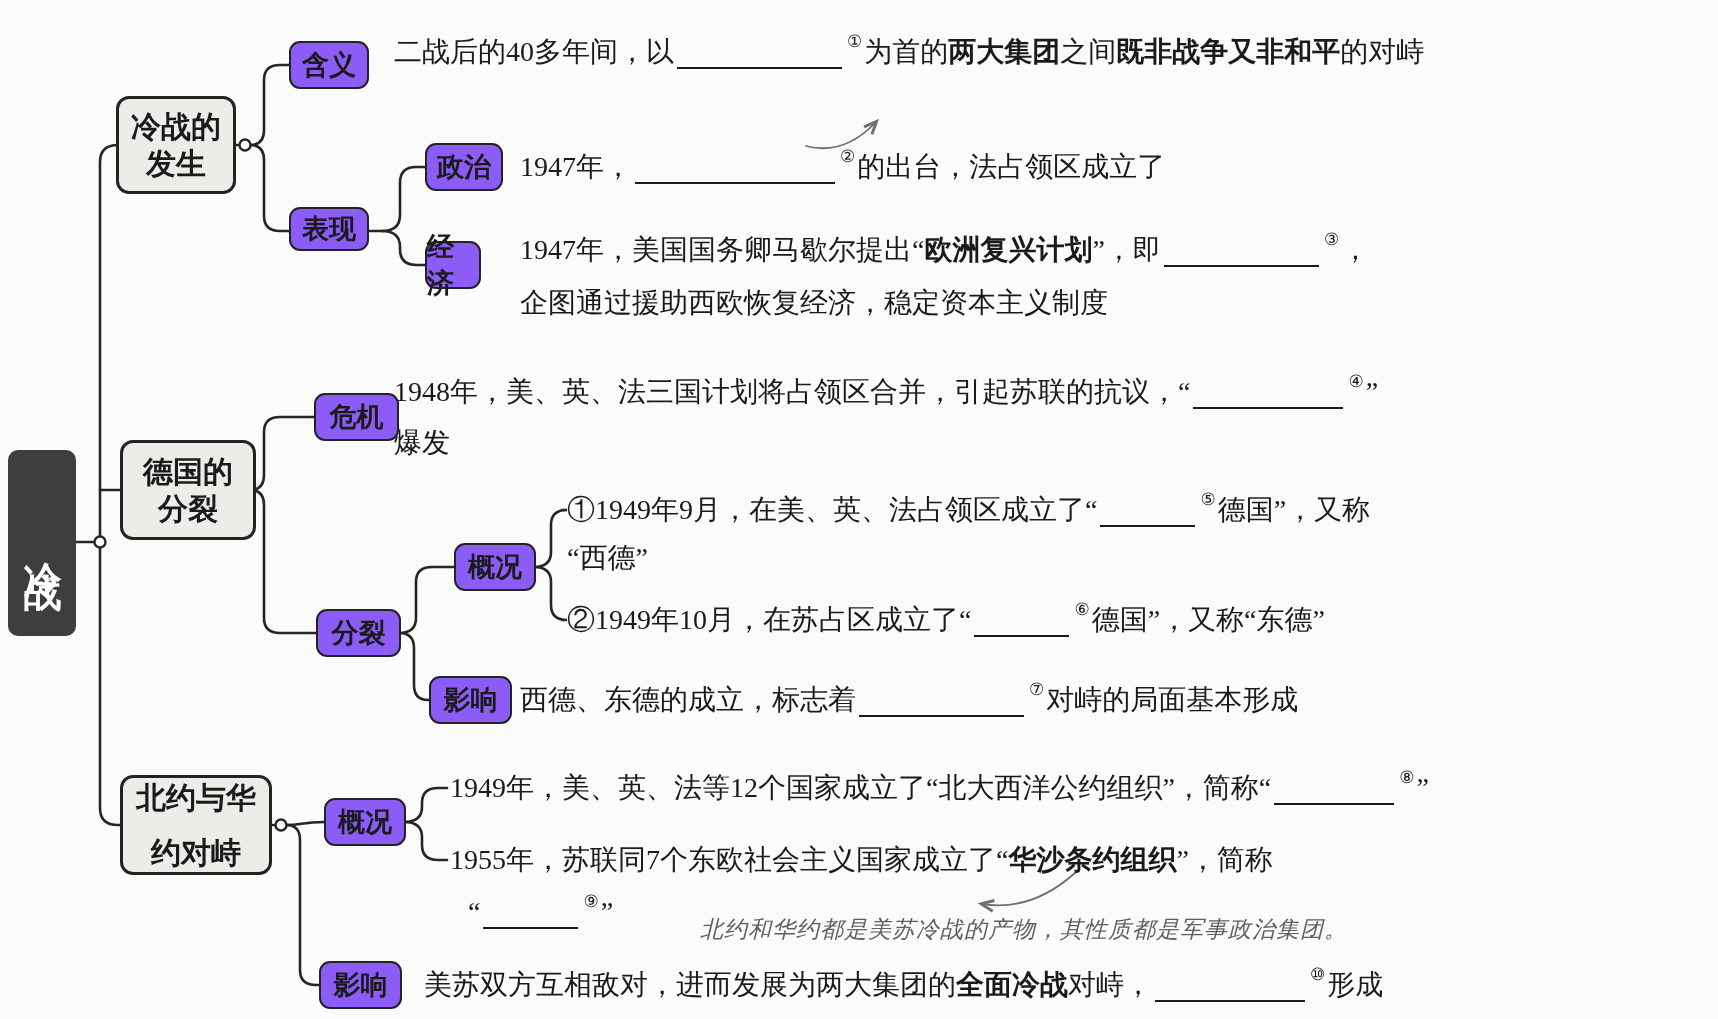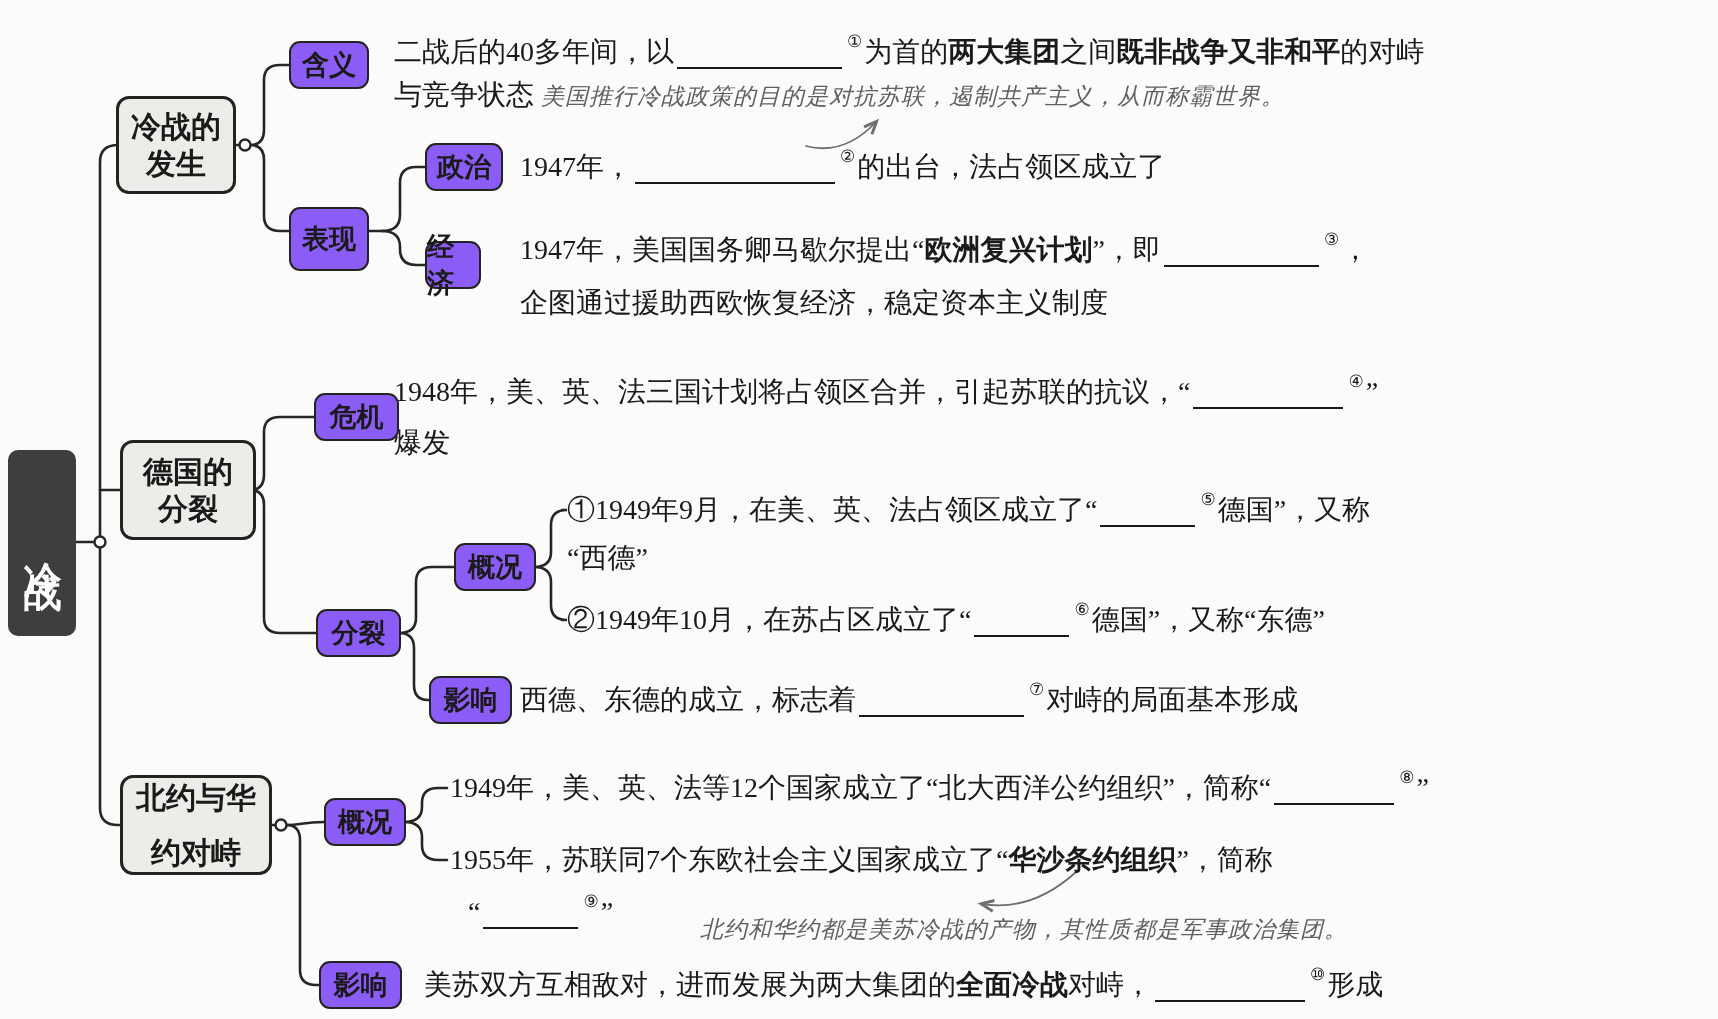--- a/index.html
+++ b/index.html
@@ -91,32 +91,31 @@
   <div class="node branch" style="left:120px;top:440px;width:136px;height:100px;">
     <span>德国的</span>
     <span>分裂</span>
   </div>
   <div class="node branch" style="left:120px;top:775px;width:152px;height:100px;gap:17px;">
     <span>北约与华</span>
     <span>约对峙</span>
   </div>
 
   <div class="node" style="left:289px;top:41px;width:80px;height:48px;">含义</div>
-  <div class="node" style="left:289px;top:207px;width:80px;height:64px;">表现</div>
+  <div class="node" style="left:289px;top:207px;width:80px;height:44px;">表现</div>
   <div class="node" style="left:425px;top:143px;width:78px;height:48px;">政治</div>
   <div class="node" style="left:425px;top:241px;width:56px;height:48px;">经济</div>
   <div class="node" style="left:314px;top:393px;width:85px;height:48px;">危机</div>
   <div class="node" style="left:316px;top:609px;width:85px;height:48px;">分裂</div>
   <div class="node" style="left:454px;top:543px;width:82px;height:48px;">概况</div>
   <div class="node" style="left:429px;top:676px;width:83px;height:48px;">影响</div>
   <div class="node" style="left:324px;top:798px;width:82px;height:48px;">概况</div>
   <div class="node" style="left:319px;top:961px;width:83px;height:48px;">影响</div>
 
   <div class="row" style="left:394px;top:32px;"><span>二战后的40多年间，以</span><span class="blank" style="width: 165px;"></span><span class="cn">①</span><span>为首的</span><span class="seg-b">两大集团</span><span>之间</span><span class="seg-b">既非战争又非和平</span><span>的对峙</span></div>
-  <div class="row" style="left:394px;top:75px;"><span>与竞争状态  </span><span class="hw">美国推行冷战政策的目的是对抗苏联，遏制共产主义，从而称霸世界。</span></div>
   <div class="row" style="left:520px;top:147px;"><span>1947年，</span><span class="blank" style="width: 200px;"></span><span class="cn">②</span><span>的出台，法占领区成立了</span></div>
   <div class="row" style="left:520px;top:230px;"><span>1947年，美国国务卿马歇尔提出“</span><span class="seg-b">欧洲复兴计划</span><span>”，即</span><span class="blank" style="width: 155px;"></span><span class="cn">③</span><span>，</span></div>
   <div class="row" style="left:520px;top:283px;"><span>企图通过援助西欧恢复经济，稳定资本主义制度</span></div>
   <div class="row" style="left:394px;top:372px;"><span>1948年，美、英、法三国计划将占领区合并，引起苏联的抗议，“</span><span class="blank" style="width: 150px;"></span><span class="cn">④</span><span>”</span></div>
   <div class="row" style="left:394px;top:423px;"><span>爆发</span></div>
   <div class="row" style="left:567px;top:490px;"><span>①1949年9月，在美、英、法占领区成立了“</span><span class="blank" style="width: 95px;"></span><span class="cn">⑤</span><span>德国”，又称</span></div>
   <div class="row" style="left:567px;top:538px;"><span>“西德”</span></div>
   <div class="row" style="left:567px;top:600px;"><span>②1949年10月，在苏占区成立了“</span><span class="blank" style="width: 95px;"></span><span class="cn">⑥</span><span>德国”，又称“东德”</span></div>
   <div class="row" style="left:520px;top:680px;"><span>西德、东德的成立，标志着</span><span class="blank" style="width: 165px;"></span><span class="cn">⑦</span><span>对峙的局面基本形成</span></div>
   <div class="row" style="left:450px;top:768px;"><span>1949年，美、英、法等12个国家成立了“北大西洋公约组织”，简称“</span><span class="blank" style="width: 120px;"></span><span class="cn">⑧</span><span>”</span></div>

